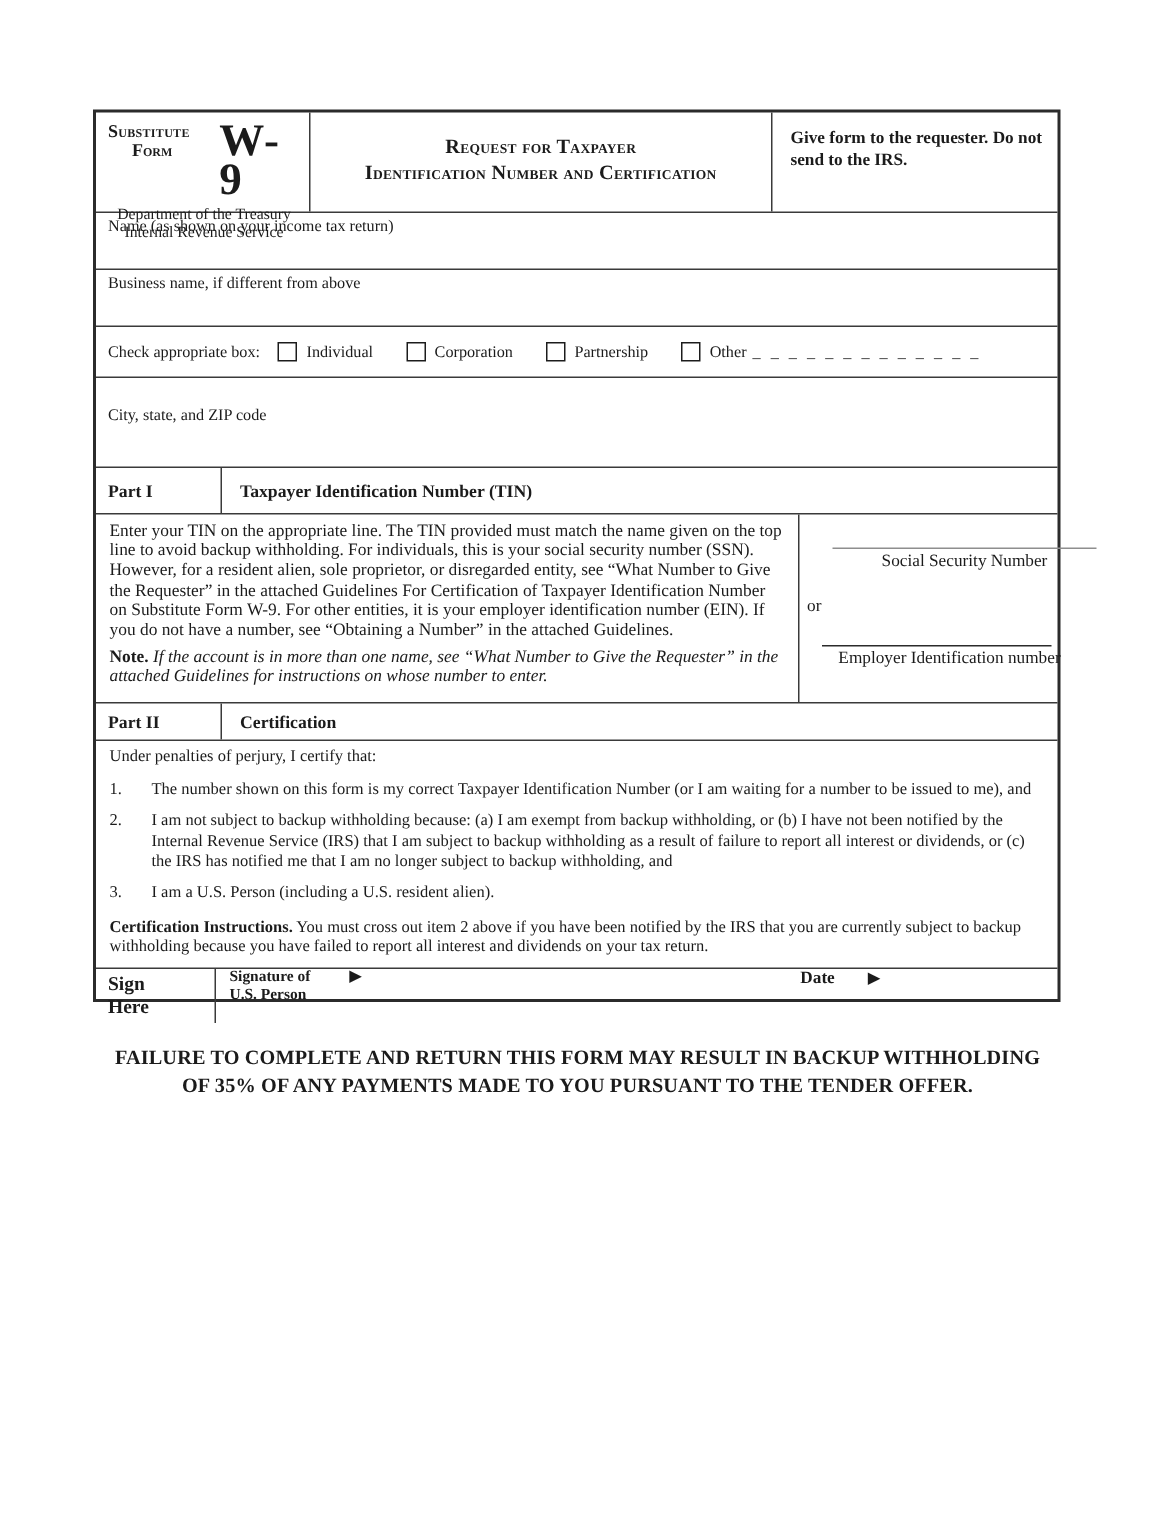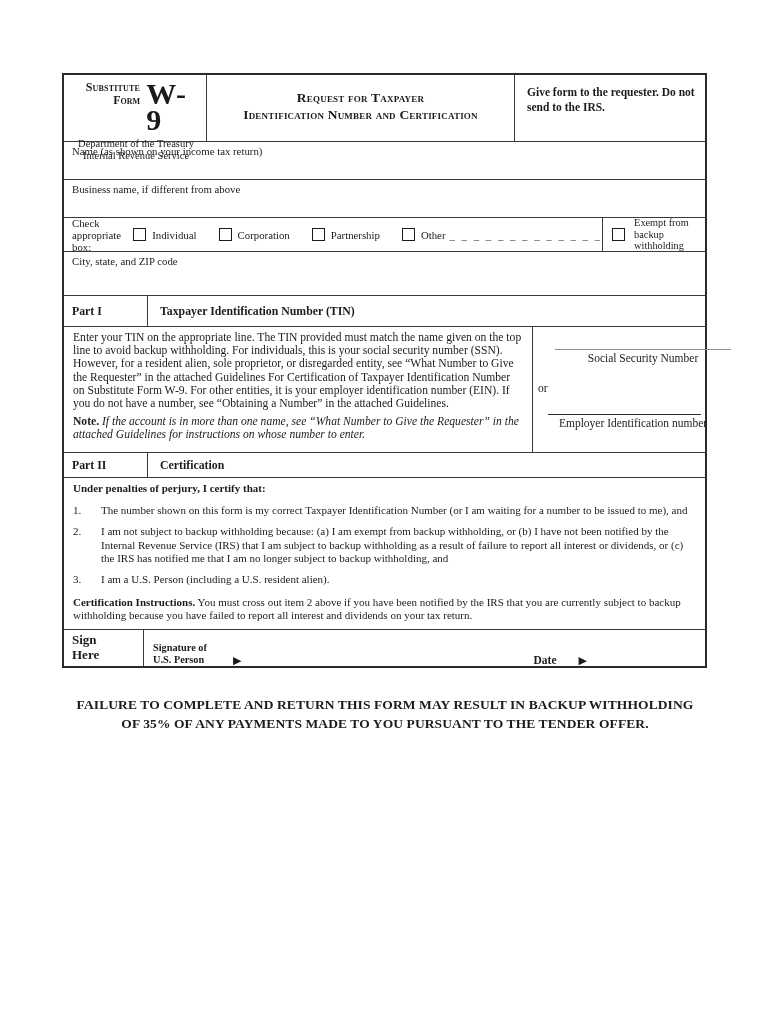--- a/index.html
+++ b/index.html
@@ -39,32 +39,32 @@
   }
   .br { border-right: 1px solid #3a3a3a; }
   .bl { border-left: 1px solid #3a3a3a; }
 
   
   .hdr { height: 67px; }
   .hdr-left { width: 143px; padding: 6px 6px 2px 8px; }
   .hdr-mid { width: 308px; display:flex; flex-direction:column; justify-content:flex-start; padding-top:14px; text-align:center; }
   .hdr-right { flex: 1; padding: 10px 10px 0 12px; }
   .sub-form-wrap { display:flex; align-items:flex-start; }
-  .sub-form-lines { width: 72px; text-align: right; }
+  .sub-form-lines { width: 72px; text-align: left; }
   .substitute { font-variant: small-caps; font-weight: bold; font-size: 12px; line-height: 13px; letter-spacing: .2px; }
   .formword { font-variant: small-caps; font-weight: bold; font-size: 12px; line-height: 13px; margin-left: 16px; }
   .w9 { font-size: 30px; font-weight: bold; line-height: 26px; margin-left: 6px; letter-spacing: 1px; }
   .dept { text-align: center; font-size: 10.5px; line-height: 12px; margin-top: 5px; }
   .main-title { font-variant: small-caps; font-weight: bold; font-size: 13.5px; line-height: 17px; letter-spacing: .2px; }
   .give-form { font-weight: bold; font-size: 11.5px; line-height: 15px; }
 
   
   .r-name, .r-biz { height: 38px; }
   .r-cb { height: 34px; }
-  .r-city { height: 44px; }
+  .r-city { height: 44px; margin-top: 16px; }
   .flabel { font-size: 10.8px; padding: 3px 0 0 8px; line-height: 13px; }
   .fill { flex: 1; }
 
   
   .cbrow-main { flex: 1; display: flex; align-items: center; padding-left: 8px; }
   .cbrow-exempt { width: 131px; display: flex; align-items: center; padding: 2px 4px 2px 9px; }
   .cb {
     width: 13px; height: 13px;
     border: 1.6px solid #1c1c1c;
     background: #fff;
@@ -94,31 +94,31 @@
   .tin-right { flex: 1; position: relative; font-size: 11.5px; }
   .ssn-line { position: absolute; left: 22px; top: 22px; width: 176px; border-top: 1.5px solid #8e8e8e; }
   .ssn-label { position: absolute; left: 22px; top: 25px; width: 176px; text-align: center; }
   .or-label { position: absolute; left: 5px; top: 55px; }
   .ein-line { position: absolute; left: 15px; top: 87px; width: 153px; border-top: 1.5px solid #2b2b2b; }
   .ein-label { position: absolute; left: 0px; top: 90px; width: 200px; text-align: center; }
 
   
   .r-cert { height: 152px; }
   .cert-body { flex: 1; padding: 4px 10px 0 9px; font-size: 11px; line-height: 13.2px; overflow: hidden; }
-  .cert-intro { margin-bottom: 9px; font-weight: bold; }
+  .cert-intro { margin-bottom: 9px; }
   .cert-item { display: flex; margin-bottom: 8px; }
   .cert-num { width: 15px; flex: 0 0 auto; margin-right: 13px; }
   .cert-text { flex: 1; }
   .cert-instr { margin-top: 10px; }
   .ci-label { font-weight: 600; }
 
   
   .r-sign { height: 36px; }
   .sign-cell { width: 80px; padding: 2px 0 0 8px; font-weight: bold; font-size: 13px; line-height: 15px; }
-  .sig-area { flex: 1; display: flex; align-items: flex-end; padding: 0 0 0 9px; }
+  .sig-area { flex: 1; display: flex; align-items: flex-start; padding: 0 0 0 9px; }
   .sig-label { font-weight: bold; font-size: 10.3px; line-height: 11.8px; }
   .arrow { font-size: 11px; margin-left: 26px; line-height: 11px; }
   .sig-space { flex: 1; }
   .date-group { display: flex; align-items: center; margin-right: 118px; }
   .date-label { font-weight: bold; font-size: 11.5px; }
   .date-group .arrow { margin-left: 22px; }
 
   
   .footer {
     position: absolute;
@@ -187,24 +187,20 @@
         <span class="cb-group">
           <span class="cb"></span>
           <span class="cb-label">Partnership</span>
         </span>
         <span class="cb-group">
           <span class="cb"></span>
           <span class="cb-label">Other</span>
         </span>
         <span class="other-blank">_ _ _ _ _ _ _ _ _ _ _ _ _</span>
       </div>
-      <div class="cell cbrow-exempt bl">
-        <span class="cb"></span>
-        <span class="exempt-label">Exempt from backup withholding</span>
-      </div>
     </div>
 
     <div class="row r-city">
       <div class="cell fill">
         <div class="flabel">City, state, and ZIP code</div>
       </div>
     </div>
 
     <div class="row r-part1">
       <div class="cell part-cell br">Part I</div>

